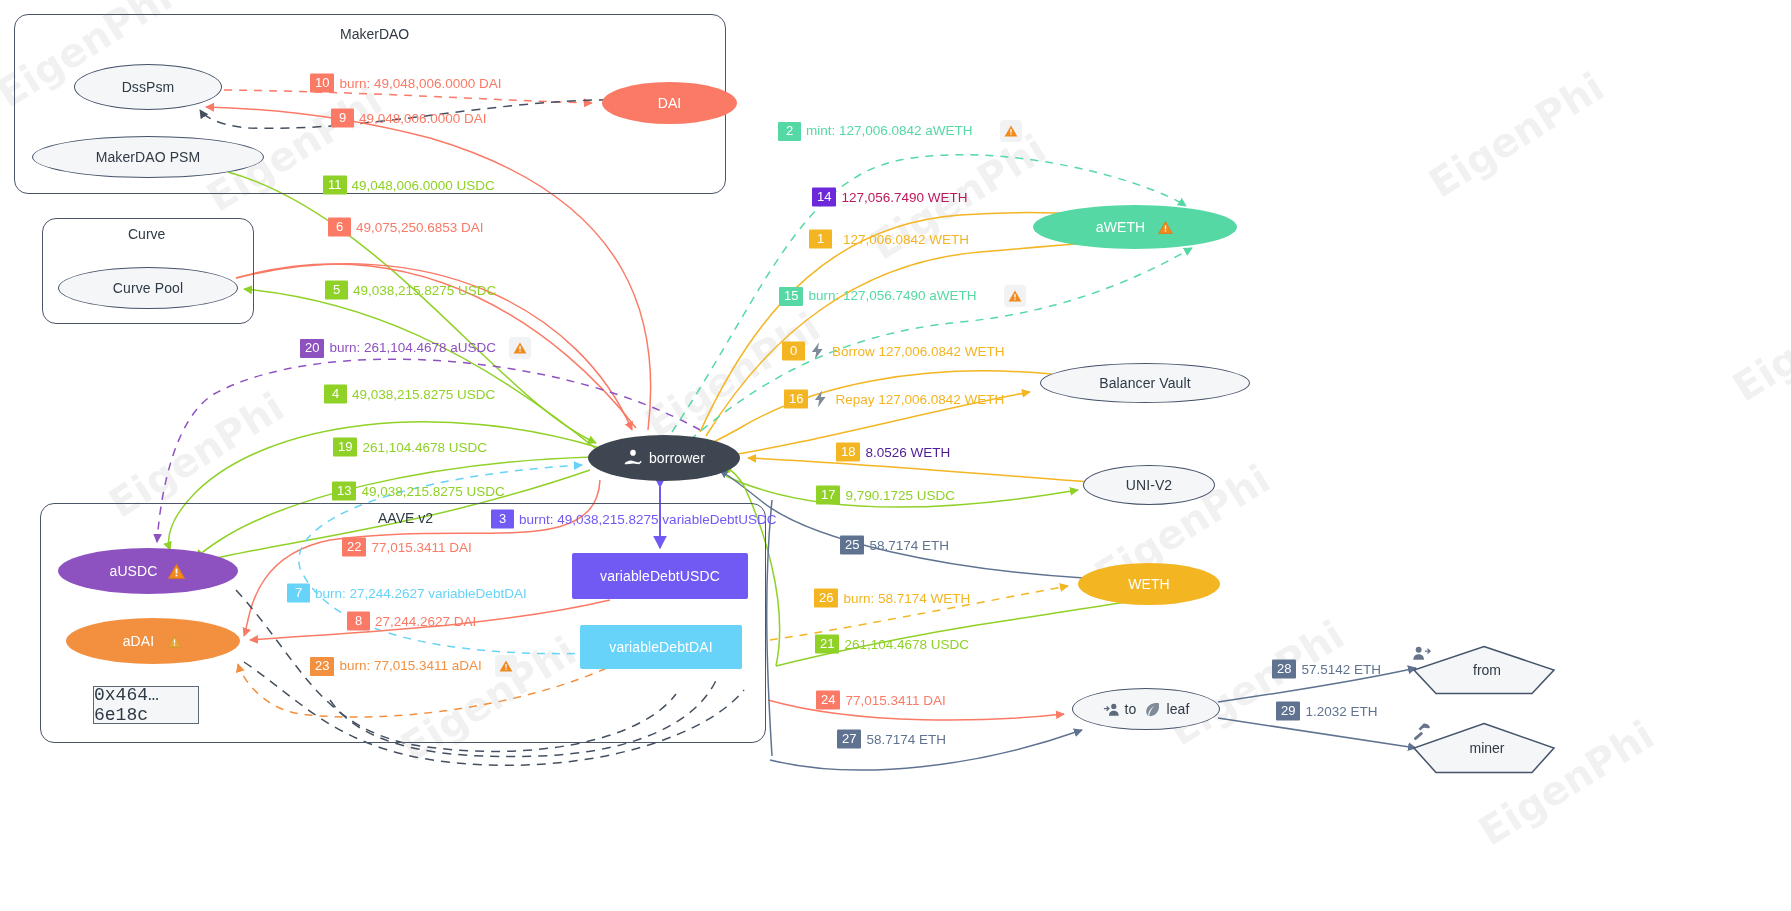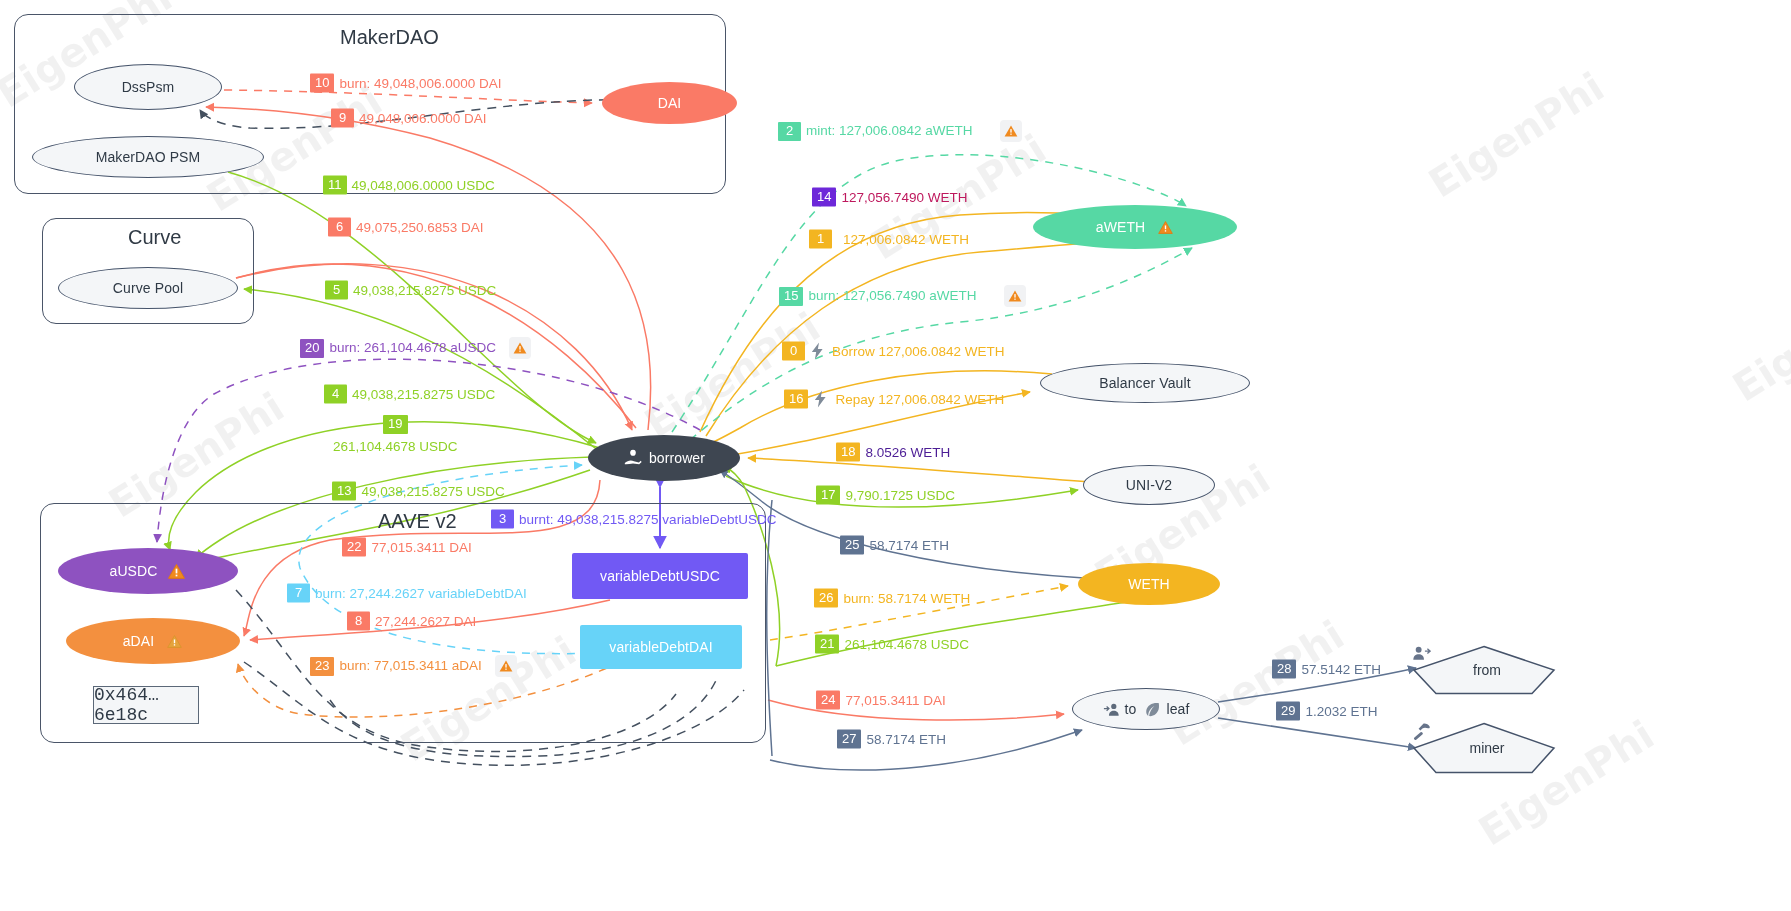--- a/index.html
+++ b/index.html
@@ -38,21 +38,21 @@
   
   .group {
     position: absolute;
     border: 1.6px solid #4a5568;
     border-radius: 14px;
     background: transparent;
     box-sizing: border-box;
   }
   .group-title {
     position: absolute;
-    font-size: 20px;
+    font-size: 14px;
     color: #303a45;
     white-space: nowrap;
   }
   
   .node {
     position: absolute;
     display: flex;
     align-items: center;
     justify-content: center;
     box-sizing: border-box;
@@ -438,21 +438,21 @@
           <rect x="9.2" y="13.2" width="1.6" height="1.6" fill="#fff"></rect>
         </svg>
       </span>
   </div>
 
   <div class="elabel" style="left:324px;top:394px;">
     <span class="ebadge" style="background:#8fd126;">4</span>
     <span class="etext" style="color:#8fd126;">49,038,215.8275 USDC</span>
   </div>
 
-  <div class="elabel" style="left:333px;top:435px;flex-direction:column;">
+  <div class="elabel" style="left:333px;top:447px;">
     <span class="ebadge" style="background:#8fd126;">19</span>
     <span class="etext" style="color:#8fd126;">261,104.4678 USDC</span>
   </div>
 
   <div class="elabel" style="left:332px;top:491px;">
     <span class="ebadge" style="background:#8fd126;">13</span>
     <span class="etext" style="color:#8fd126;">49,038,215.8275 USDC</span>
   </div>
 
   <div class="elabel" style="left:342px;top:547px;">

